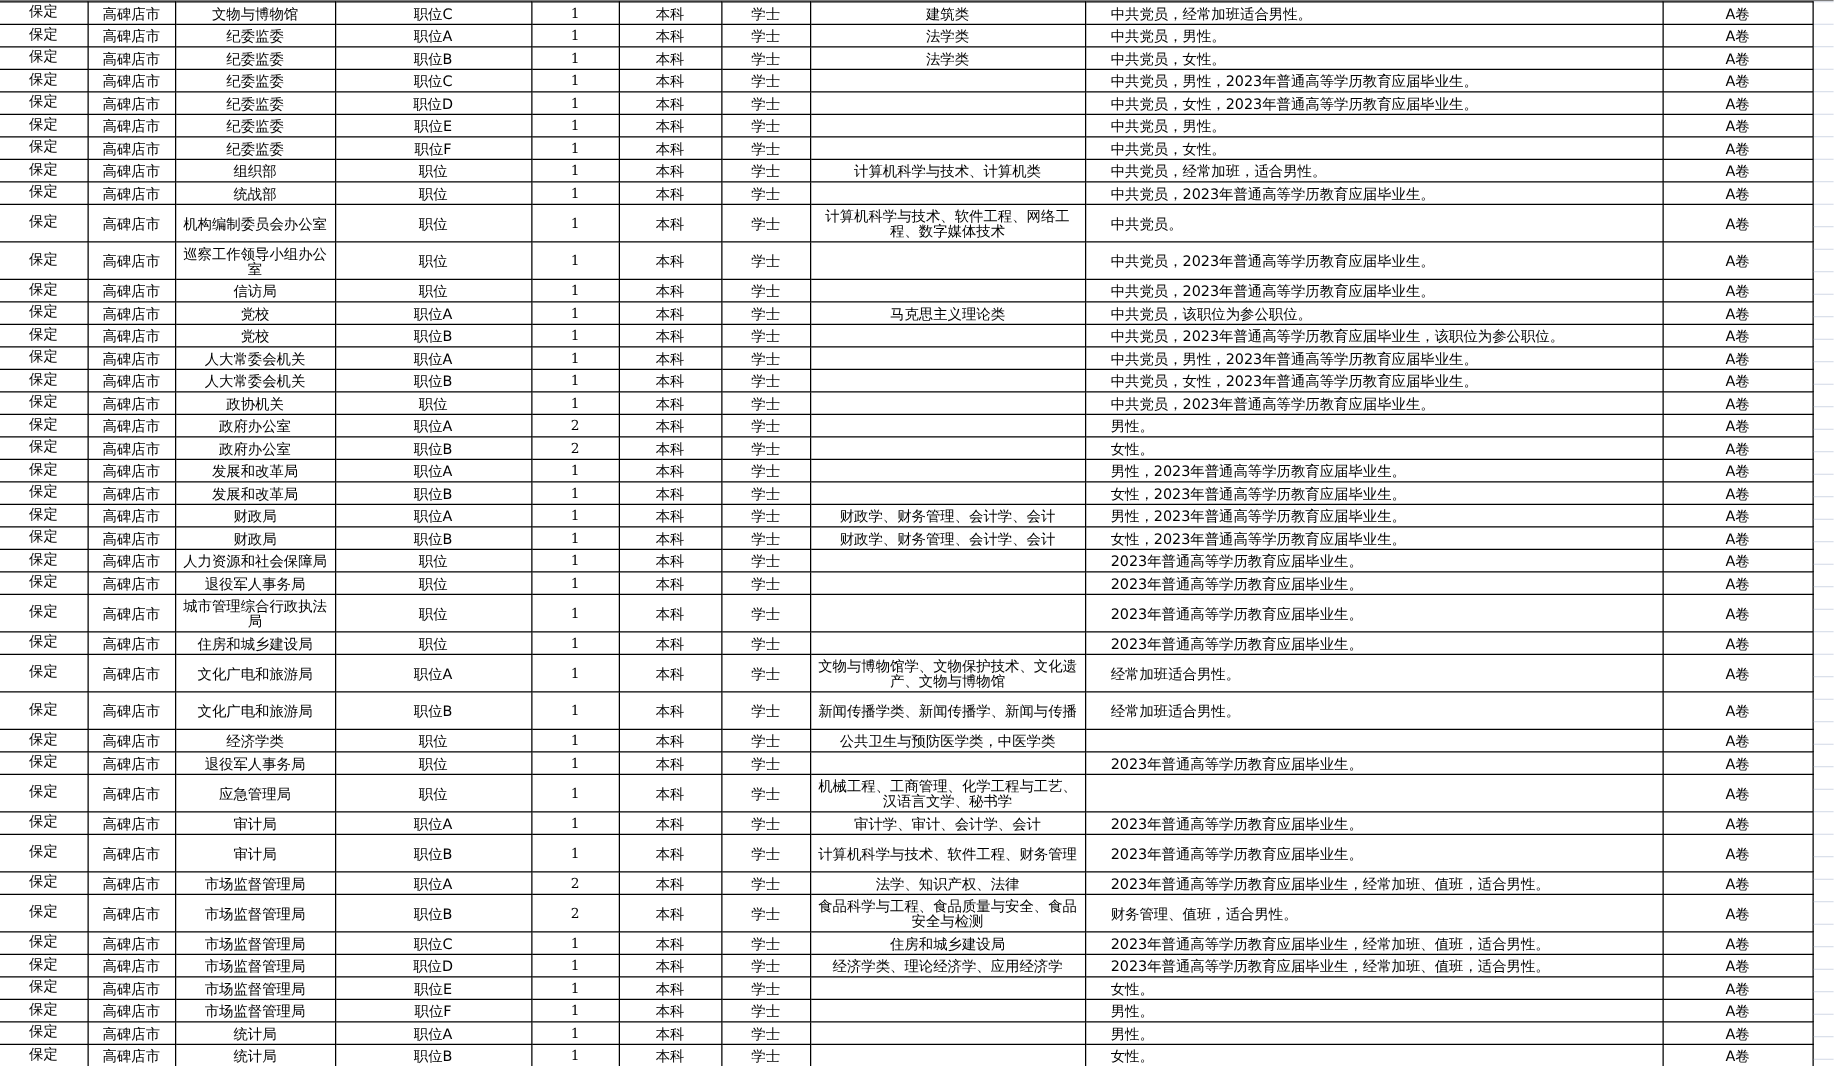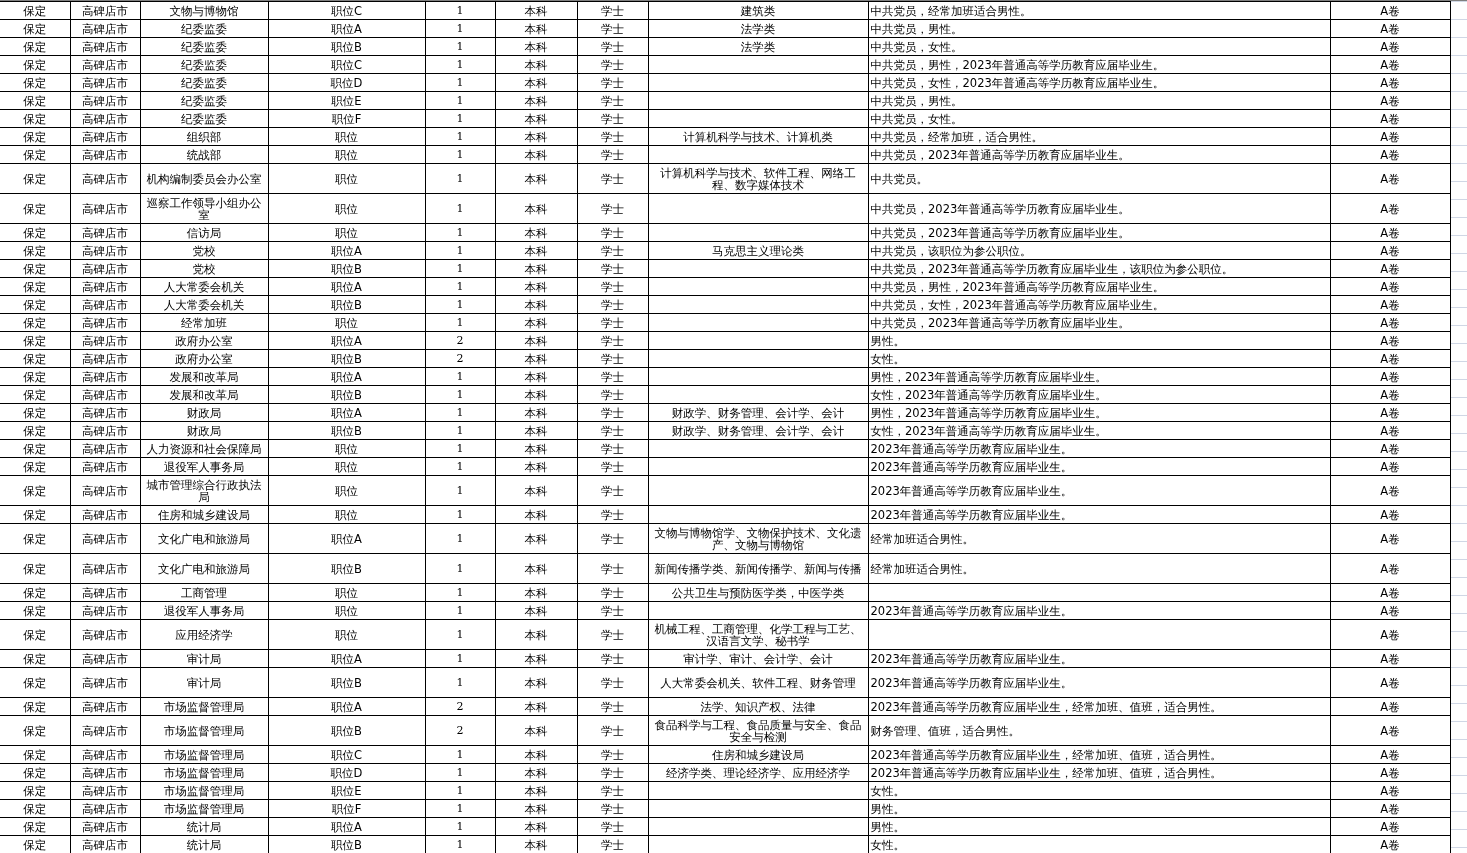--- a/index.html
+++ b/index.html
@@ -2,22 +2,22 @@
 <html><head>
 <meta charset="utf-8">
 <style>
   html, body { margin: 0; padding: 0; background: #ffffff; }
   body { width: 1467px; height: 853px; overflow: hidden; position: relative;
          font-family: "DejaVu Sans", "Liberation Sans", sans-serif; }
   .topline { position: absolute; left: 0; top: 0; width: 1467px; height: 1px; background: #7f7f7f; }
   .sheet { position: absolute; left: 0; top: 1px; border-collapse: collapse; table-layout: fixed; }
   .sheet td { border: 1px solid #000; padding: 0 1px; font-size: 11.5px; line-height: 12px; color: #000;
               text-align: center; vertical-align: middle; overflow: hidden; white-space: normal; word-break: break-all; }
-  .sheet tr td:first-child { border-left: none; }
-  .sheet td.req { text-align: left; padding-left: 2px; }
+  .sheet tr td:first-child { border-left: none; font-family: Liberation Mono, monospace; }
+  .sheet td.req { text-align: left; padding-left: 20px; }
   .sheet tr.s td { height: 17px; }
   .sheet tr.t td { height: 29px; }
   .sheet td.num { font-family: "DejaVu Serif", serif; font-size: 11px; }
   .empty-grid { position: absolute; left: 1451px; top: 1px; width: 16px; height: 852px;
     background-image: linear-gradient(#d0d7e5 1px, transparent 1px); background-size: 16px 18px; }
 </style>
 </head>
 <body>
 
 <div class="topline"></div>
@@ -224,21 +224,21 @@
         <td class="num">1</td>
         <td>本科</td>
         <td>学士</td>
         <td></td>
         <td class="req">中共党员，女性，2023年普通高等学历教育应届毕业生。</td>
         <td>A卷</td>
       </tr>
       <tr class="s">
         <td>保定</td>
         <td>高碑店市</td>
-        <td>经常加班</td>
+        <td>政协机关</td>
         <td>职位</td>
         <td class="num">1</td>
         <td>本科</td>
         <td>学士</td>
         <td></td>
         <td class="req">中共党员，2023年普通高等学历教育应届毕业生。</td>
         <td>A卷</td>
       </tr>
       <tr class="s">
         <td>保定</td>
@@ -380,21 +380,21 @@
         <td class="num">1</td>
         <td>本科</td>
         <td>学士</td>
         <td>新闻传播学类、新闻传播学、新闻与传播</td>
         <td class="req">经常加班适合男性。</td>
         <td>A卷</td>
       </tr>
       <tr class="s">
         <td>保定</td>
         <td>高碑店市</td>
-        <td>工商管理</td>
+        <td>经济学类</td>
         <td>职位</td>
         <td class="num">1</td>
         <td>本科</td>
         <td>学士</td>
         <td>公共卫生与预防医学类，中医学类</td>
         <td class="req"></td>
         <td>A卷</td>
       </tr>
       <tr class="s">
         <td>保定</td>
@@ -404,21 +404,21 @@
         <td class="num">1</td>
         <td>本科</td>
         <td>学士</td>
         <td></td>
         <td class="req">2023年普通高等学历教育应届毕业生。</td>
         <td>A卷</td>
       </tr>
       <tr class="t">
         <td>保定</td>
         <td>高碑店市</td>
-        <td>应用经济学</td>
+        <td>应急管理局</td>
         <td>职位</td>
         <td class="num">1</td>
         <td>本科</td>
         <td>学士</td>
         <td>机械工程、工商管理、化学工程与工艺、汉语言文学、秘书学</td>
         <td class="req"></td>
         <td>A卷</td>
       </tr>
       <tr class="s">
         <td>保定</td>
@@ -433,21 +433,21 @@
         <td>A卷</td>
       </tr>
       <tr class="t">
         <td>保定</td>
         <td>高碑店市</td>
         <td>审计局</td>
         <td>职位B</td>
         <td class="num">1</td>
         <td>本科</td>
         <td>学士</td>
-        <td>人大常委会机关、软件工程、财务管理</td>
+        <td>计算机科学与技术、软件工程、财务管理</td>
         <td class="req">2023年普通高等学历教育应届毕业生。</td>
         <td>A卷</td>
       </tr>
       <tr class="s">
         <td>保定</td>
         <td>高碑店市</td>
         <td>市场监督管理局</td>
         <td>职位A</td>
         <td class="num">2</td>
         <td>本科</td>

